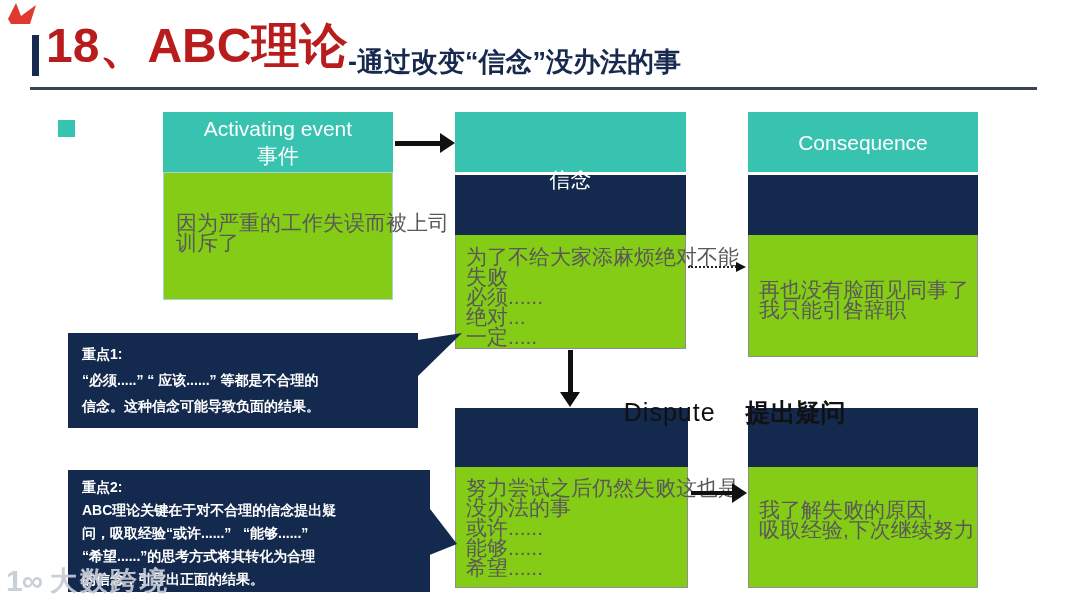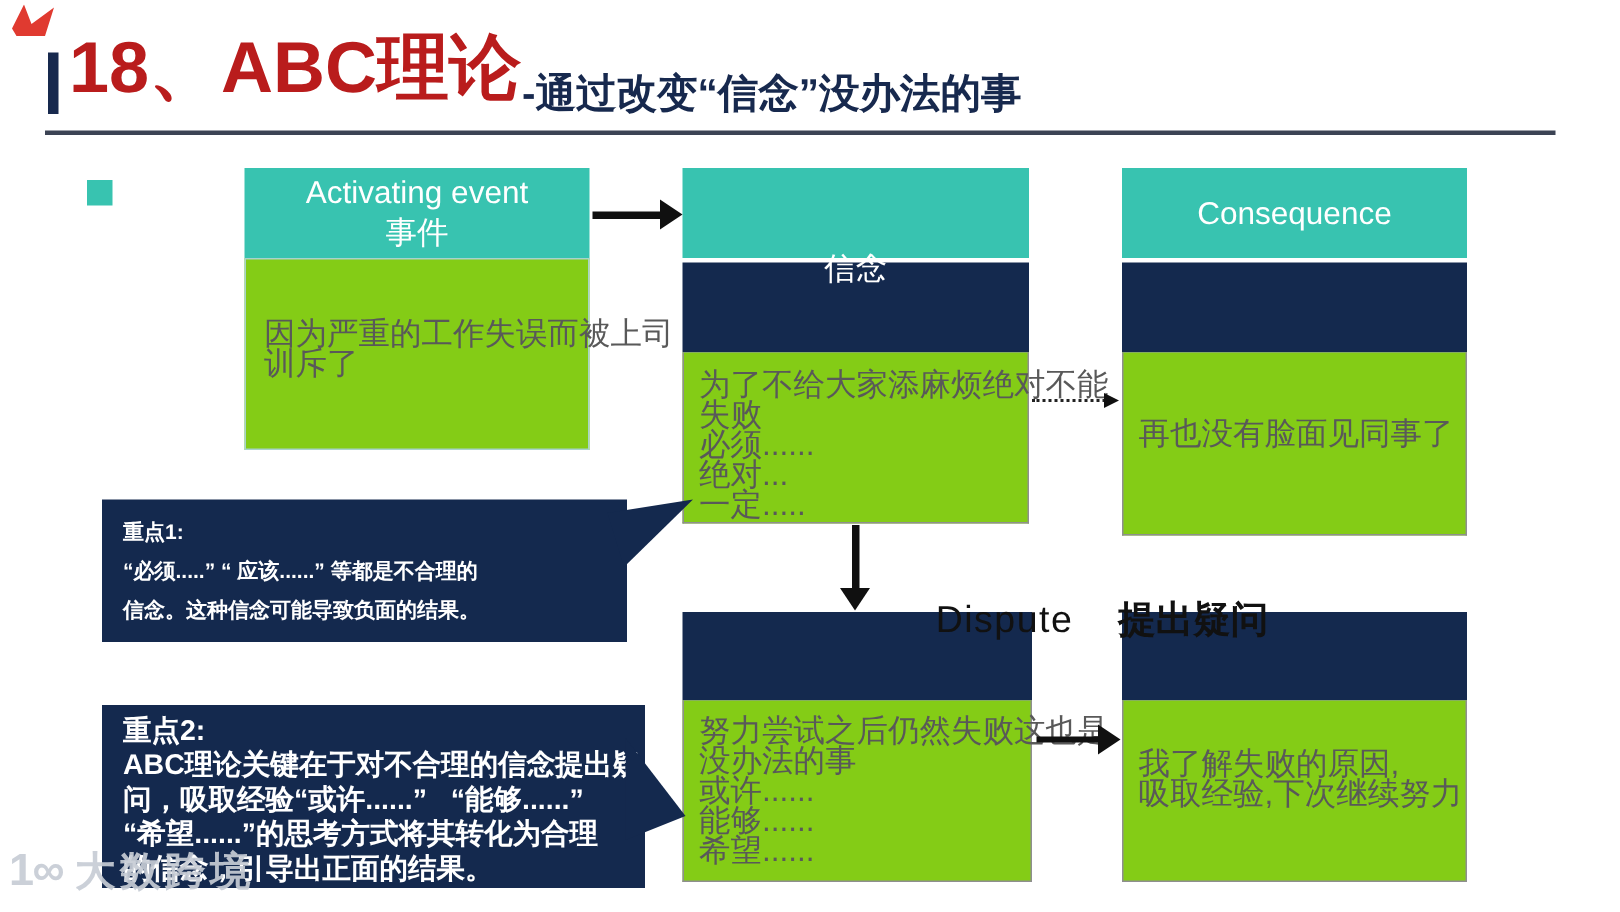--- a/index.html
+++ b/index.html
@@ -99,20 +99,21 @@
     </div>
   </div>
 
   <div class="box" style="left:748px;top:112px;width:230px;">
     <div class="box-header" style="height:60px;">
       <div>Consequence</div>
     </div>
     <div class="navy-band" style="height:60px;margin-top:3px;"></div>
     <div class="box-body" style="height:122px;padding:45px 6px 0 10px;">
       <div class="bline">再也没有脸面见同事了</div>
+      <div class="bline">我只能引咎辞职</div>
     </div>
   </div>
 
   <div class="box" style="left:455px;top:408px;width:233px;">
     <div class="navy-band" style="height:59px;"></div>
     <div class="box-body" style="height:121px;padding:11px 6px 0 10px;">
       <div class="bline">努力尝试之后仍然失败这也是</div>
       <div class="bline">没办法的事</div>
       <div class="bline">或许......</div>
       <div class="bline">能够......</div>
@@ -154,21 +155,21 @@
 
   <div class="callout" style="left:68px;top:333px;width:350px;height:95px;padding:8px 6px 0 14px;font-size:14px;line-height:26px;">
     <div class="cline">重点1:</div>
     <div class="cline">“必须.....” “ 应该......” 等都是不合理的</div>
     <div class="cline">信念。这种信念可能导致负面的结果。</div>
   </div>
   <svg class="callout-tail" style="left:400px;top:330px;" width="66" height="52" viewBox="0 0 66 52">
     <polygon points="5,12 62,3 16,48" fill="#14294e"></polygon>
   </svg>
 
-  <div class="callout" style="left:68px;top:470px;width:362px;height:122px;padding:6px 4px 0 14px;font-size:19px;line-height:23px;">
+  <div class="callout" style="left:68px;top:470px;width:362px;height:122px;padding:6px 4px 0 14px;font-size:14px;line-height:23px;">
     <div class="cline">重点2:</div>
     <div class="cline">ABC理论关键在于对不合理的信念提出疑</div>
     <div class="cline">问，吸取经验“或许......”   “能够......”</div>
     <div class="cline">“希望......”的思考方式将其转化为合理</div>
     <div class="cline">的信念，引导出正面的结果。</div>
   </div>
   <svg class="callout-tail" style="left:417px;top:488px;" width="42" height="74" viewBox="0 0 42 74">
     <polygon points="0,4 40,56 0,72" fill="#14294e"></polygon>
   </svg>
 

